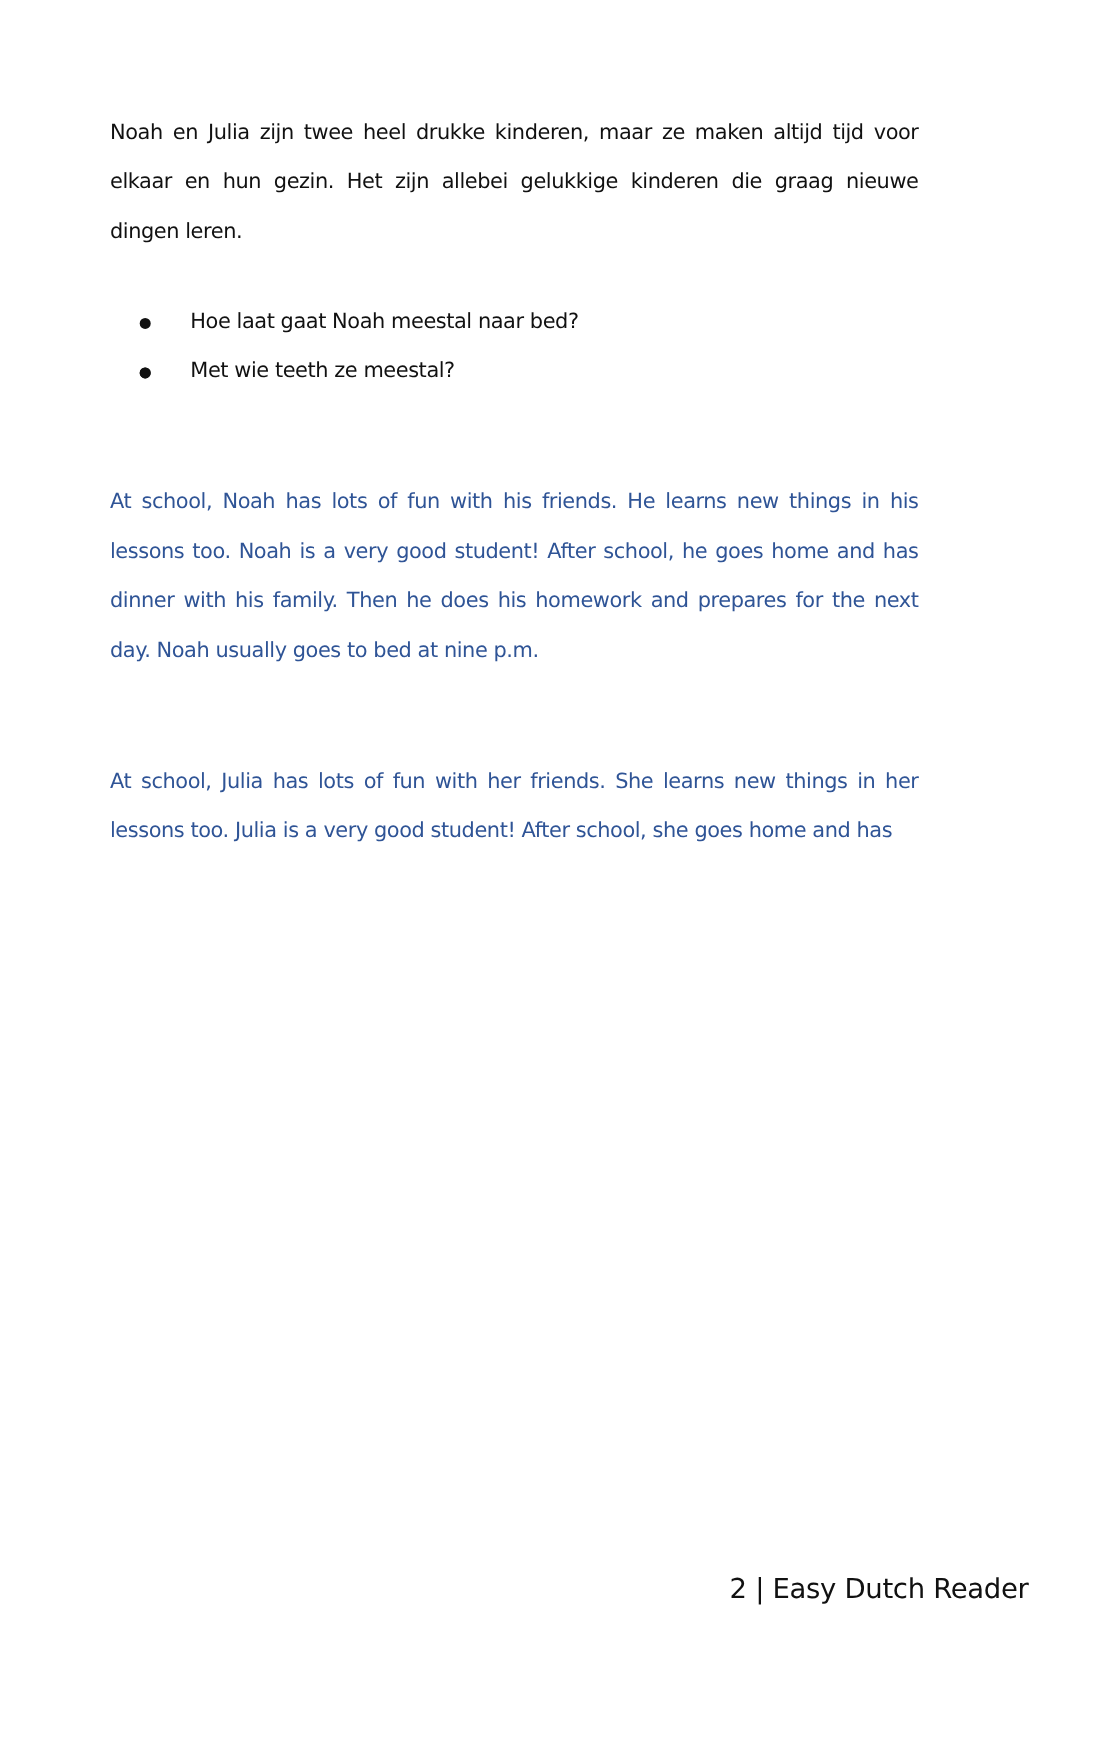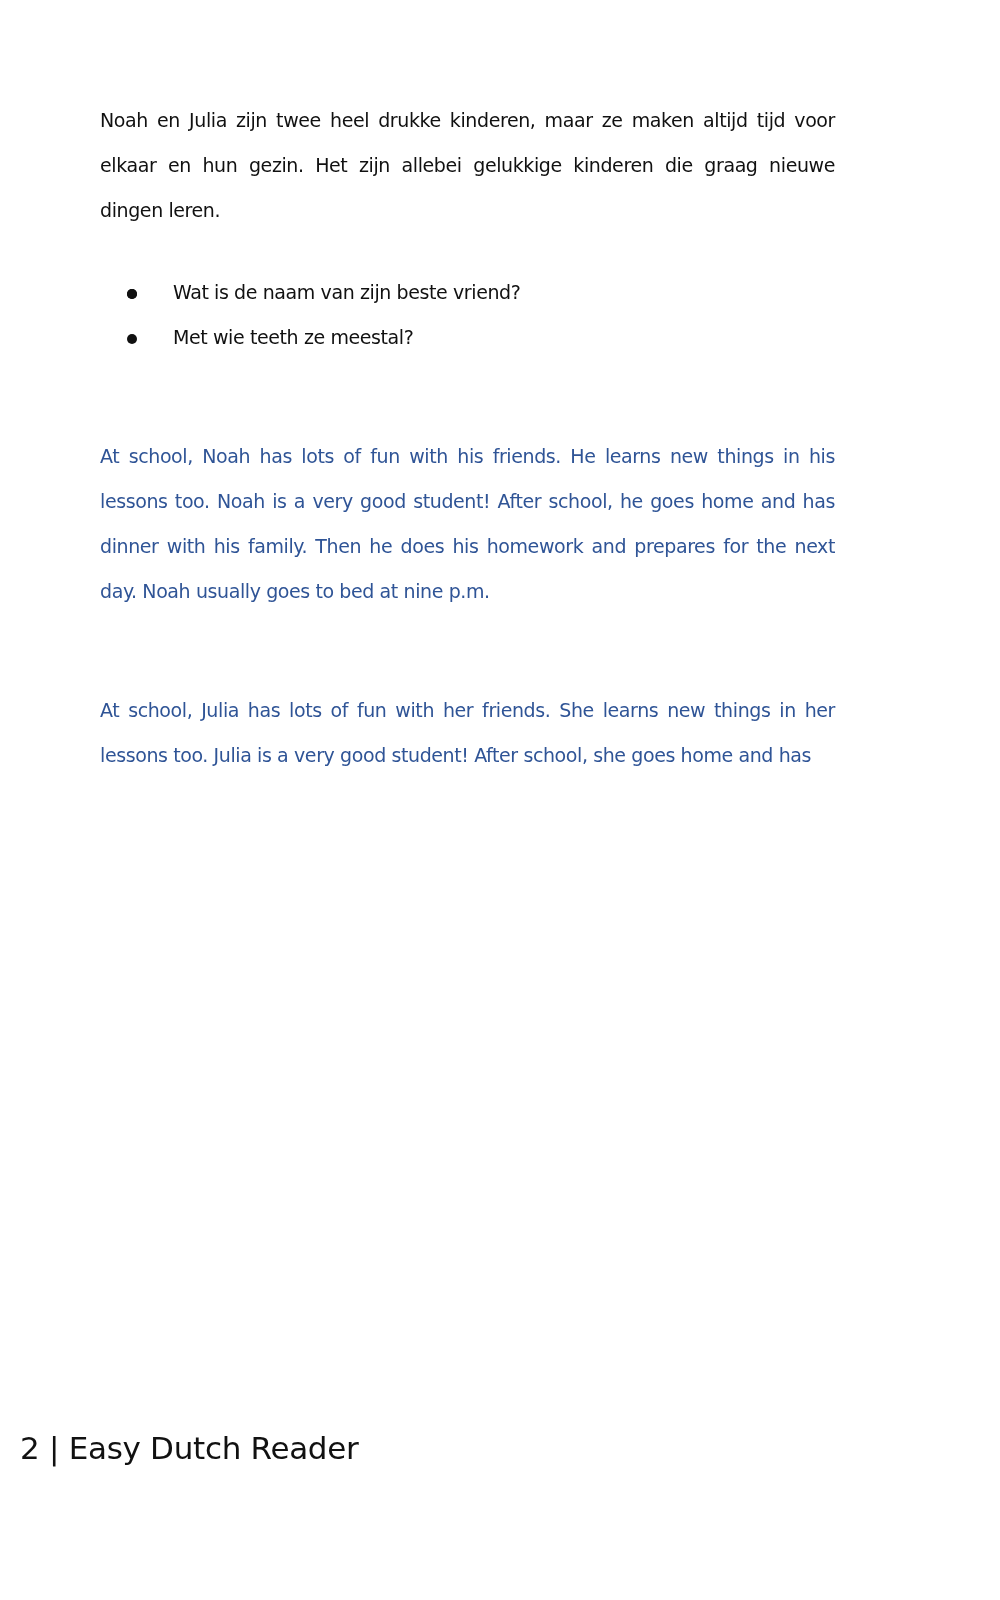--- a/index.html
+++ b/index.html
@@ -14,41 +14,40 @@
     .para.dark { color: #111111; }
     .para.blue { color: #2f5496; }
     .gap { height: 37px; }
     ul.questions { list-style: none; margin: 0; padding: 0; }
     ul.questions li { position: relative; padding-left: 73px; line-height: 45px; }
     ul.questions li .bullet {
       position: absolute; left: 27px; top: 19px; width: 10px; height: 10px;
       border-radius: 50%; background: #111111;
     }
     .footer {
-      position: absolute; top: 1430px; left: 0; width: 935px; text-align: left;
-      font-family: "DejaVu Sans", sans-serif; font-size: 31px; color: #111111;
+      position: absolute; top: 1430px; left: 0; width: 935px; text-align: right;
+      font-family: "DejaVu Sans", sans-serif; font-size: 25px; color: #111111;
       letter-spacing: -0.3px;
-      margin-left: 20px;
     }
   </style>
 </head>
 <body>
 
 <div class="page">
   <p class="para dark">Noah en Julia zijn twee heel drukke kinderen, maar ze maken altijd tijd voor elkaar en hun gezin. Het zijn allebei gelukkige kinderen die graag nieuwe dingen leren.</p>
 
   <div class="gap"></div>
 
   <ul class="questions">
     <li>
       <span class="bullet"></span>
+      <span>Hoe laat gaat Noah meestal naar bed?</span>
     </li>
     <li>
       <span class="bullet"></span>
-      <span>Wat is de naam van zijn beste vriend?</span>
     </li>
     <li>
       <span class="bullet"></span>
       <span>Met wie teeth ze meestal?</span>
     </li>
   </ul>
 
   <div class="gap"></div>
 
   <div class="gap"></div>

